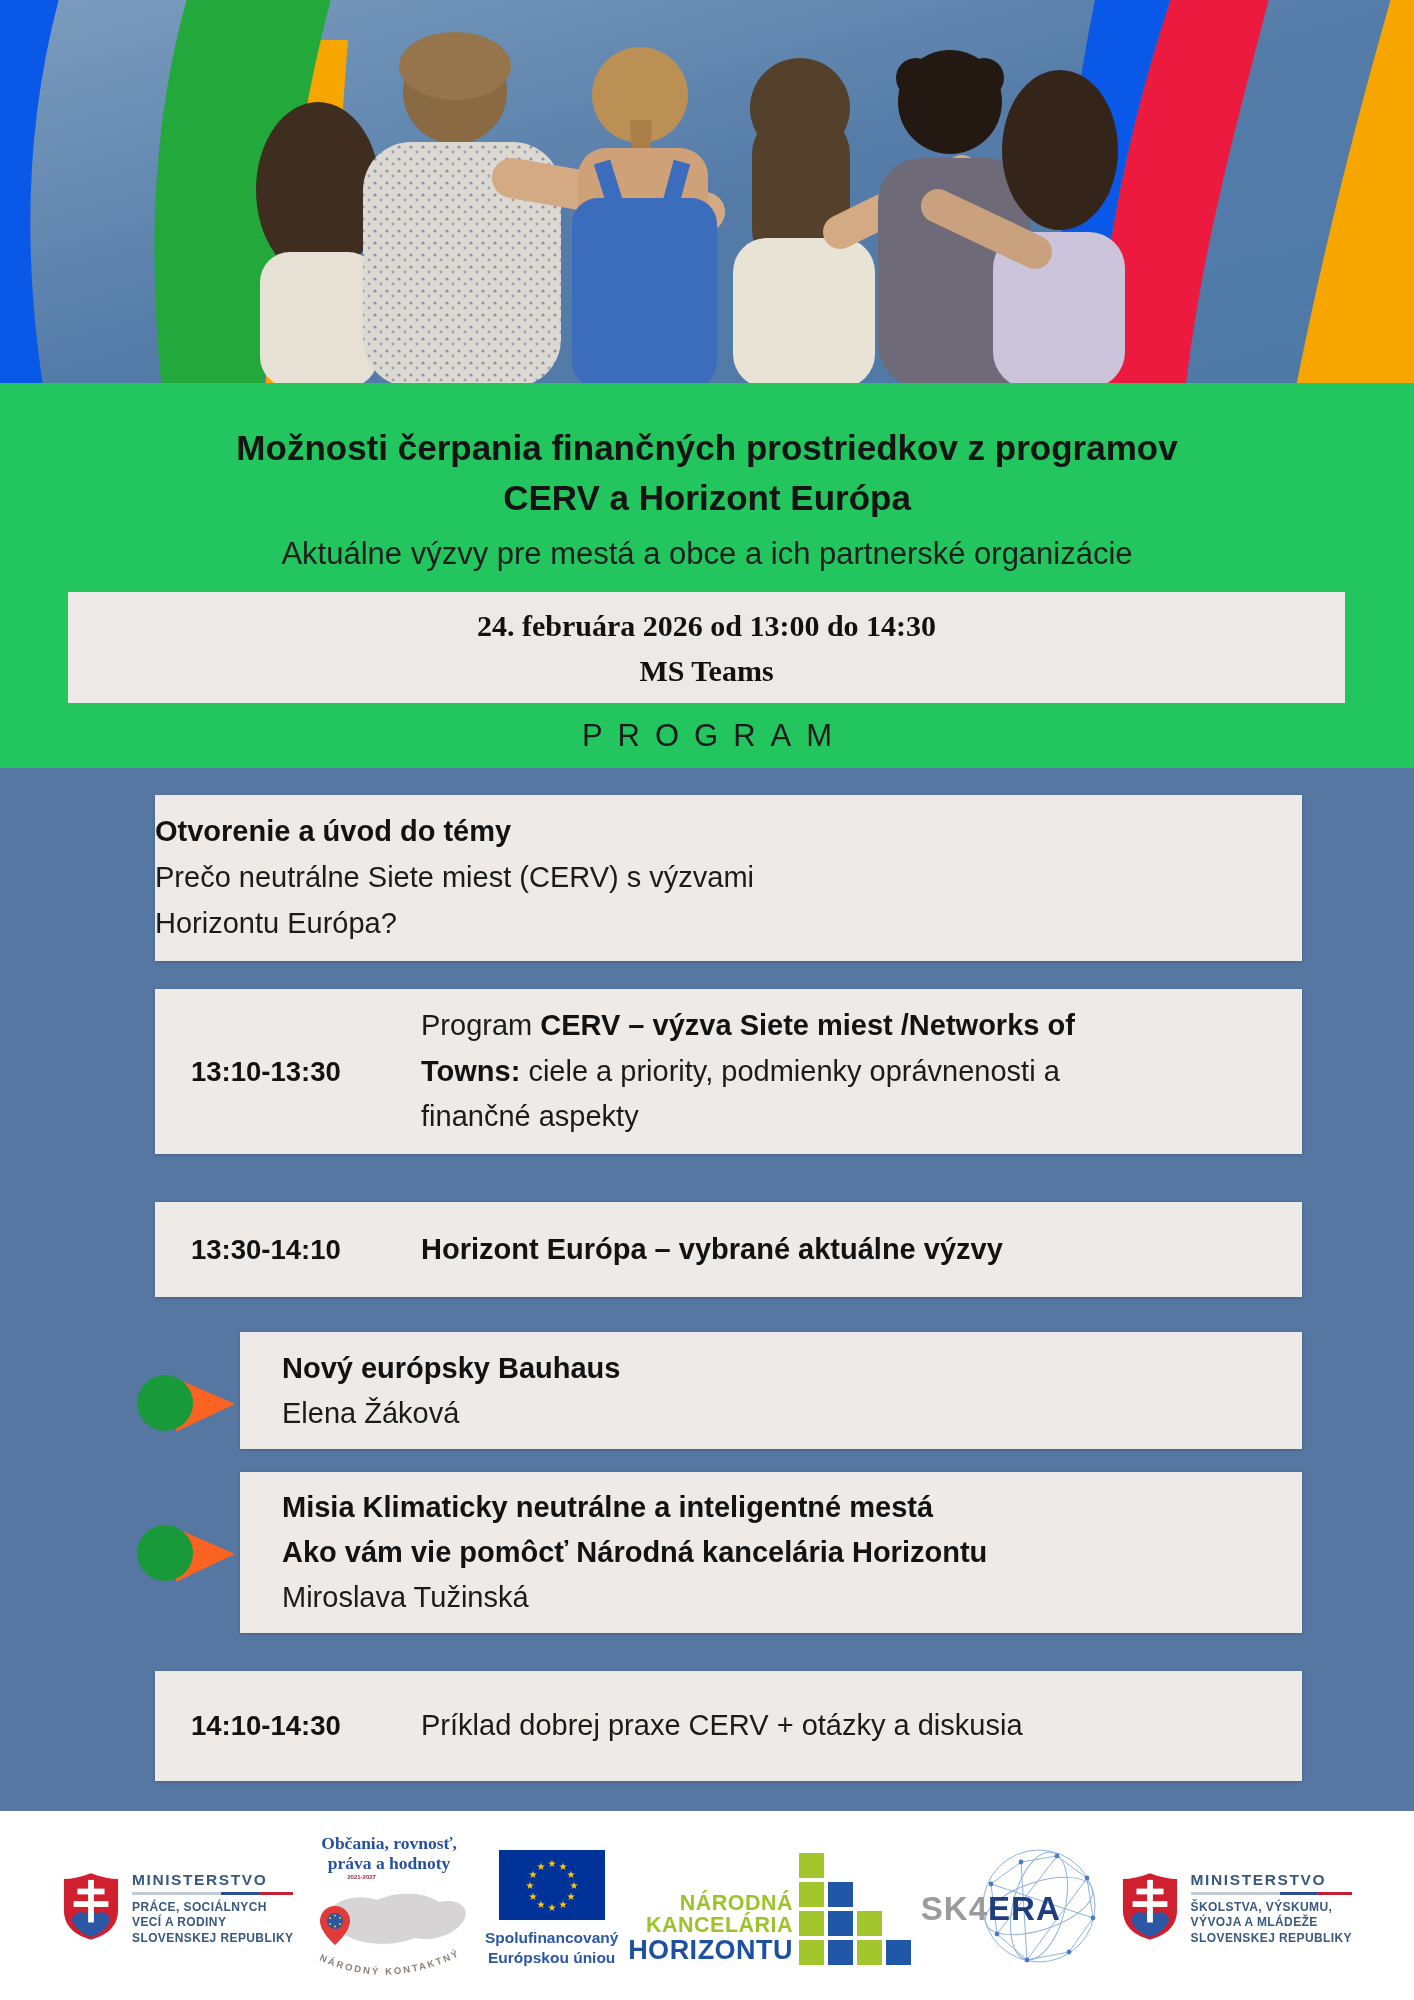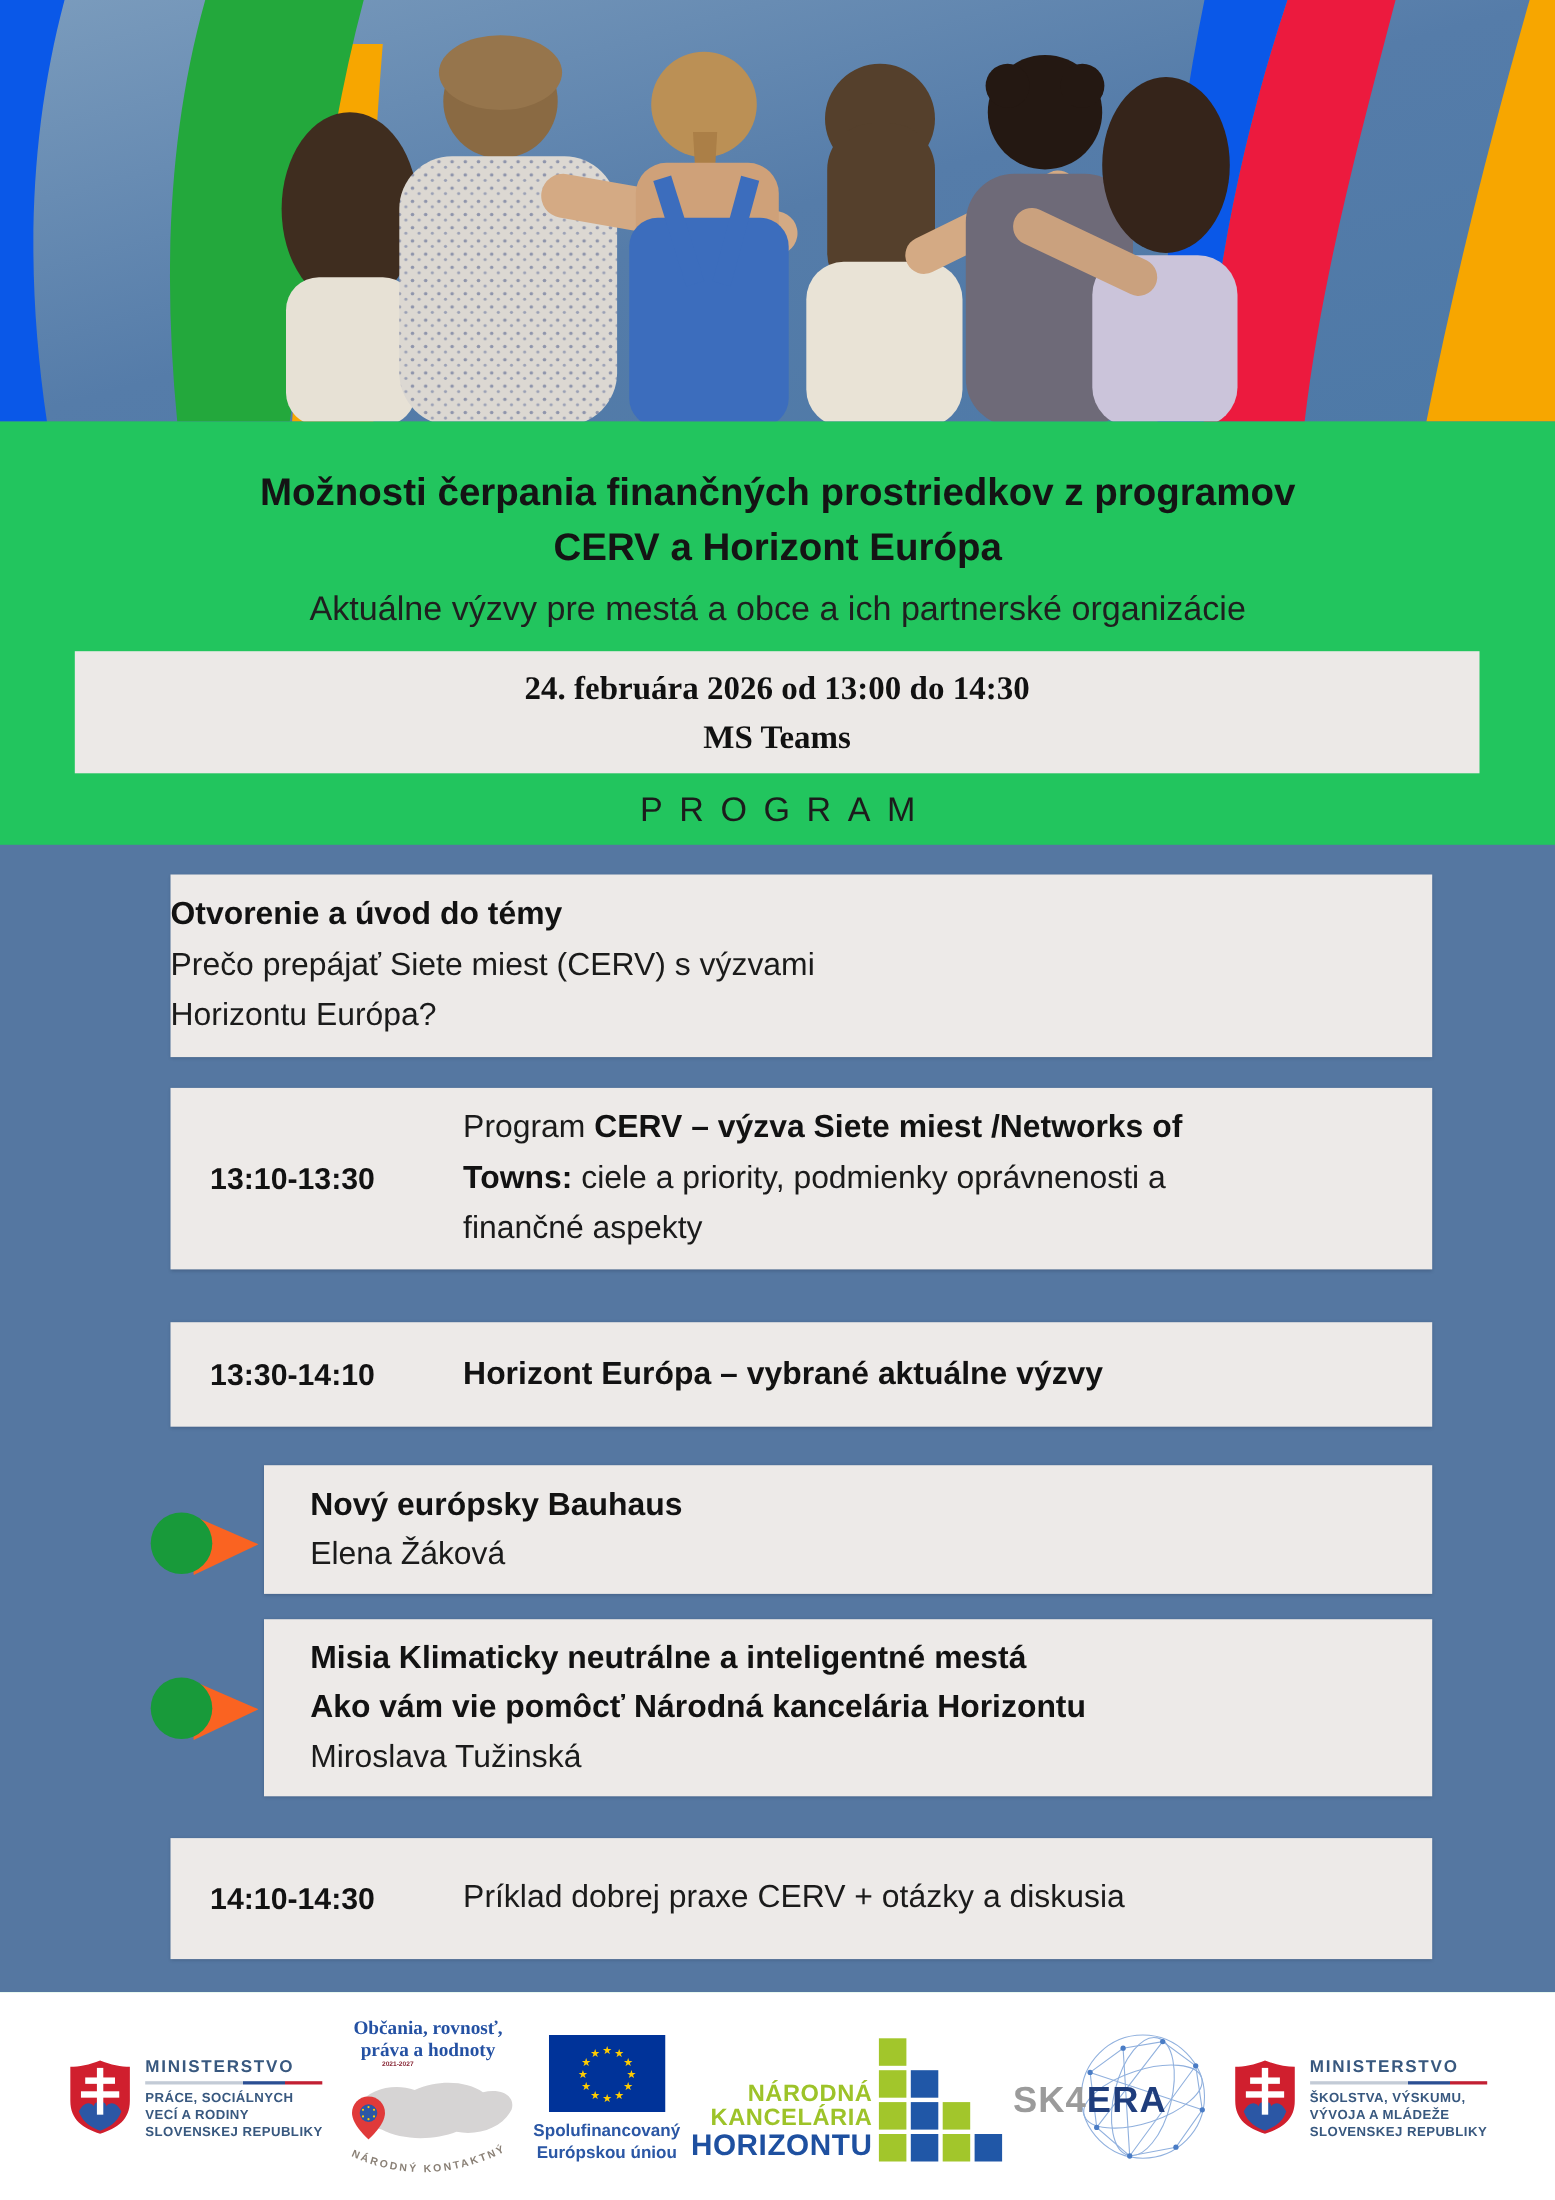--- a/index.html
+++ b/index.html
@@ -152,21 +152,21 @@
     <span>MS Teams</span>
   </div>
 
   <div class="program-heading">PROGRAM</div>
 
   <div class="program-section">
 
     <div class="slot std h1x mb1">
       <div class="content">
         <p class="line bold">Otvorenie a úvod do témy</p>
-        <p class="line">Prečo prepájať Siete miest (CERV) s výzvami</p>
+        <p class="line">Prečo neutrálne Siete miest (CERV) s výzvami</p>
         <p class="line">Horizontu Európa?</p>
       </div>
     </div>
 
     <div class="slot std h2x mb2">
       <div class="time">13:10-13:30</div>
       <div class="content">
         <p class="line"><span>Program </span><span class="bold">CERV – výzva Siete miest /Networks of</span></p>
         <p class="line"><span class="bold">Towns:</span><span> ciele a priority, podmienky oprávnenosti a</span></p>
         <p class="line">finančné aspekty</p>

